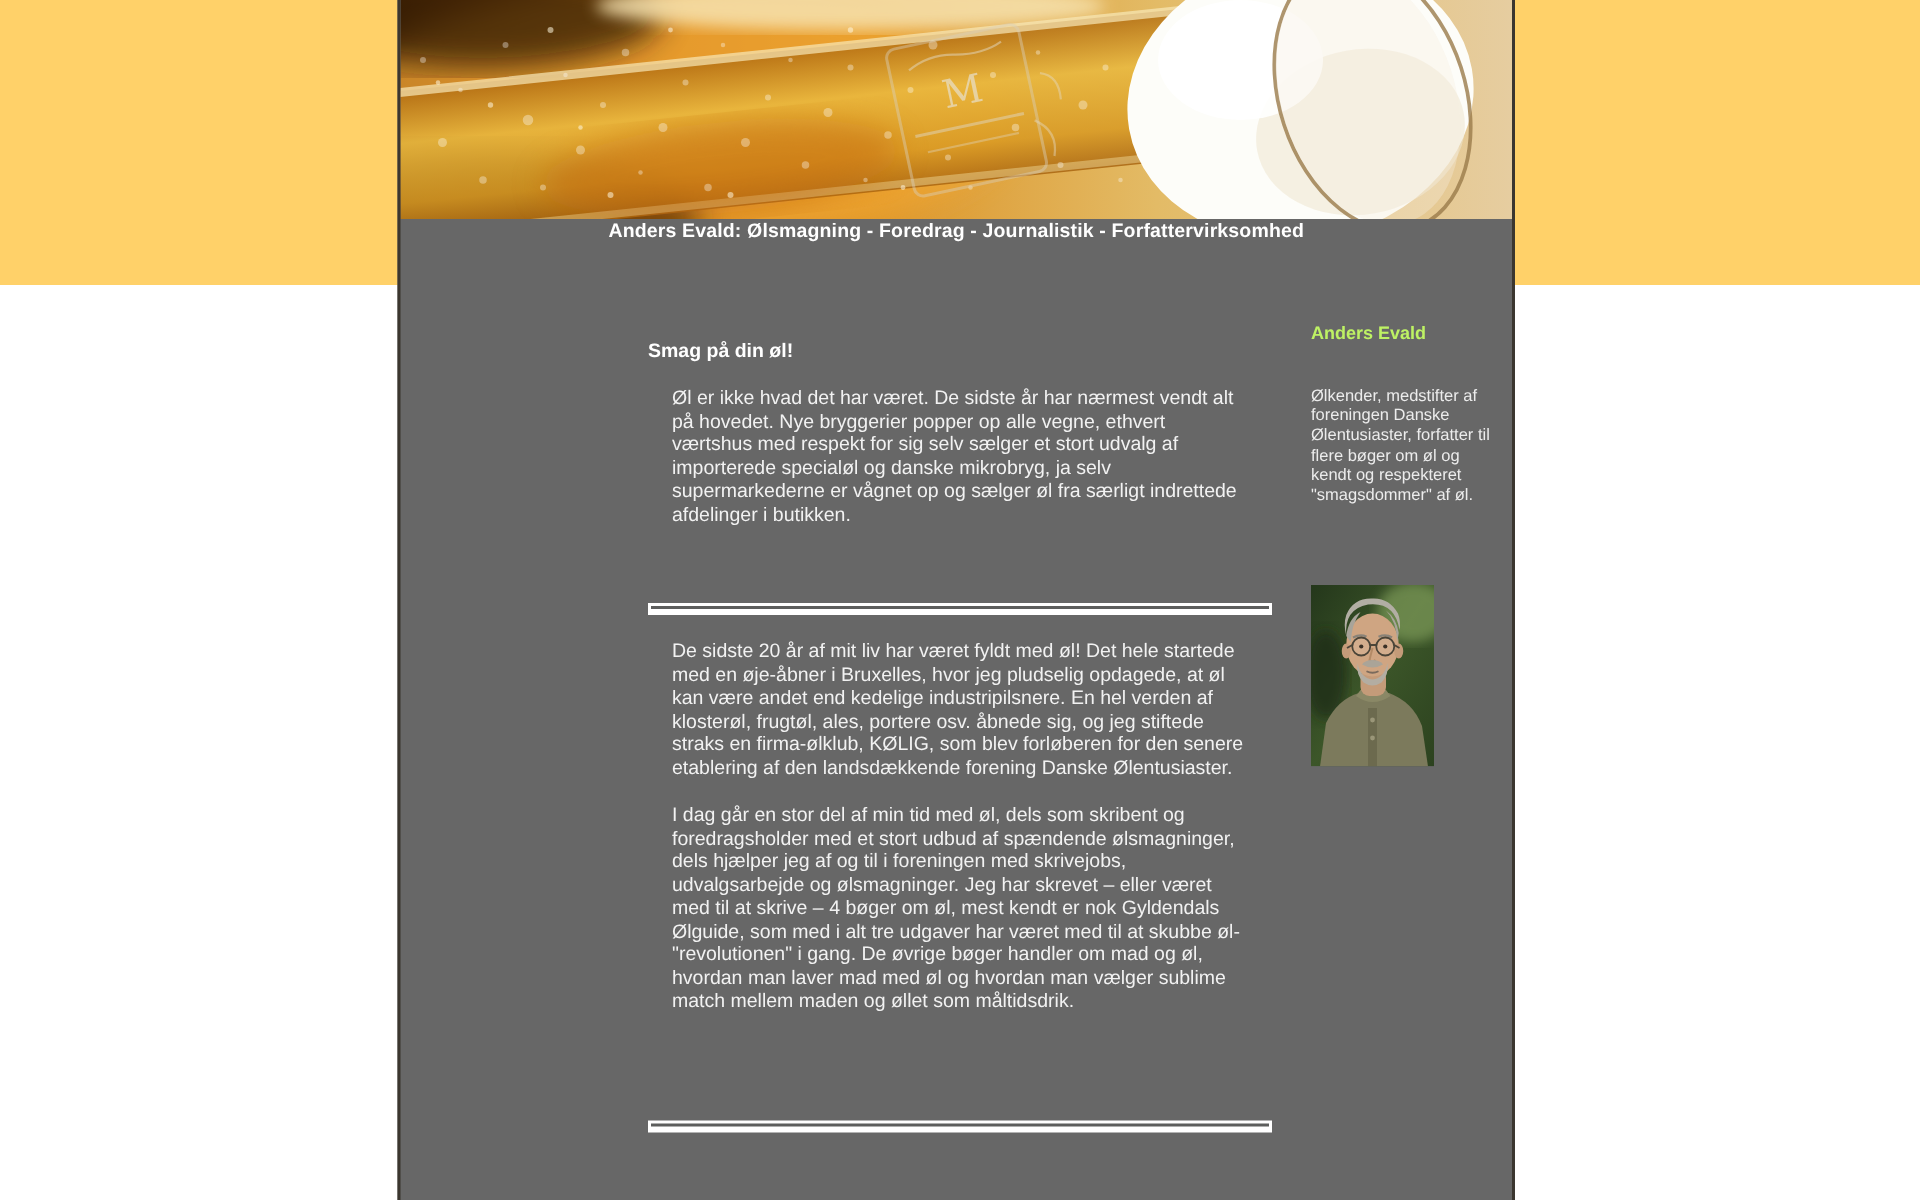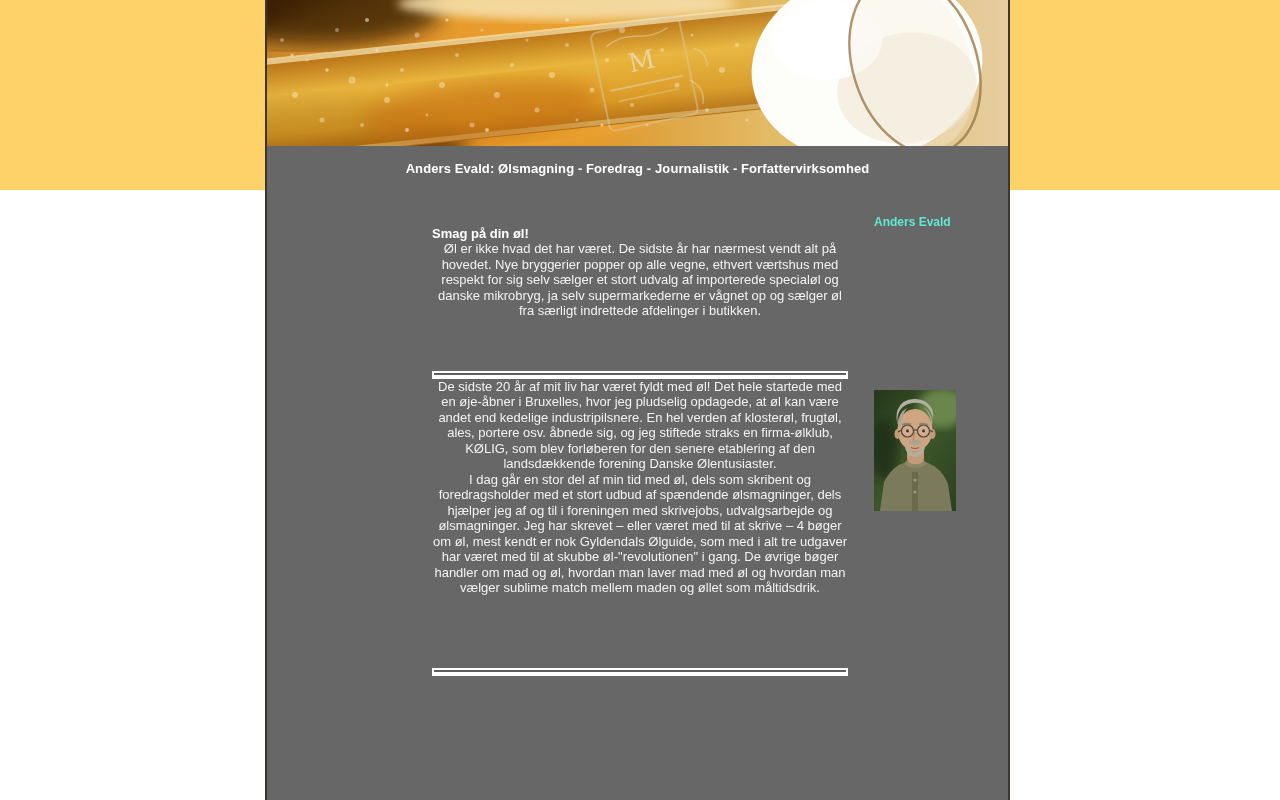--- a/index.html
+++ b/index.html
@@ -22,21 +22,20 @@
   }
   .banner {
     width: 741px; height: 146px;
     overflow: hidden;
     display: block;
   }
   .banner svg { display: block; }
   .title-band {
     height: 44px;
     display: flex;
-    align-items: center;
     justify-content: center;
   }
   .page-title {
     color: #ffffff;
     font-size: 13px;
     font-weight: bold;
     letter-spacing: 0.1px;
   }
   .main-col {
     position: absolute;
@@ -46,21 +45,21 @@
     font-size: 13px;
     line-height: 15.5px;
   }
   .article-heading {
     font-size: 13px;
     font-weight: bold;
     color: #ffffff;
     margin: 0;
     line-height: 14px;
   }
-  .main-col p { margin: 0; text-align: center; }
+  .main-col p { margin: 16px; }
   .p1 { margin-top: 16px; }
   .p2 { margin-top: 14px; }
   .p3 { margin-top: 16px; }
   .p4 { margin-top: 16px; }
   .rule {
     height: 8px;
     background: #ffffff;
     position: relative;
     border: 0;
   }
@@ -72,21 +71,21 @@
     background: #5d5e5d;
   }
   .rule-1 { margin-top: 52px; }
   .rule-2 { margin-top: 72px; }
   .sidebar {
     position: absolute;
     left: 607px; top: 216px;
     width: 122px;
   }
   .sidebar-heading {
-    color: #5eead4;
+    color: #bef264;
     font-size: 12px;
     font-weight: bold;
     margin: 0;
     line-height: 13px;
   }
   .sidebar-bio {
     margin: 29px 0 0 0;
     color: #ececec;
     font-size: 11px;
     line-height: 13.2px;
@@ -221,20 +220,21 @@
       <h3 class="article-heading">Smag på din øl!</h3>
       <p class="p1">Øl er ikke hvad det har været. De sidste år har nærmest vendt alt på hovedet. Nye bryggerier popper op alle vegne, ethvert værtshus med respekt for sig selv sælger et stort udvalg af importerede specialøl og danske mikrobryg, ja selv supermarkederne er vågnet op og sælger øl fra særligt indrettede afdelinger i butikken.</p>
       <div class="rule rule-1"></div>
       <p class="p2">De sidste 20 år af mit liv har været fyldt med øl! Det hele startede med en øje-åbner i Bruxelles, hvor jeg pludselig opdagede, at øl kan være andet end kedelige industripilsnere. En hel verden af klosterøl, frugtøl, ales, portere osv. åbnede sig, og jeg stiftede straks en firma-ølklub, KØLIG, som blev forløberen for den senere etablering af den landsdækkende forening Danske Ølentusiaster.</p>
       <p class="p4">I dag går en stor del af min tid med øl, dels som skribent og foredragsholder med et stort udbud af spændende ølsmagninger, dels hjælper jeg af og til i foreningen med skrivejobs, udvalgsarbejde og ølsmagninger. Jeg har skrevet – eller været med til at skrive – 4 bøger om øl, mest kendt er nok Gyldendals Ølguide, som med i alt tre udgaver har været med til at skubbe øl-"revolutionen" i gang. De øvrige bøger handler om mad og øl, hvordan man laver mad med øl og hvordan man vælger sublime match mellem maden og øllet som måltidsdrik.</p>
       <div class="rule rule-2"></div>
     </div>
 
     <div class="sidebar">
       <h4 class="sidebar-heading">Anders Evald</h4>
+      <p class="sidebar-bio">Ølkender, medstifter af foreningen Danske Ølentusiaster, forfatter til flere bøger om øl og kendt og respekteret "smagsdommer" af øl.</p>
     </div>
 
     <div class="portrait">
       <svg width="82" height="121" viewBox="0 0 82 121">
         <defs>
           <linearGradient id="pbg" x1="0" y1="0" x2="1" y2="1">
             <stop offset="0" stop-color="#24371b"></stop>
             <stop offset="0.5" stop-color="#3c5629"></stop>
             <stop offset="1" stop-color="#2c421f"></stop>
           </linearGradient>

